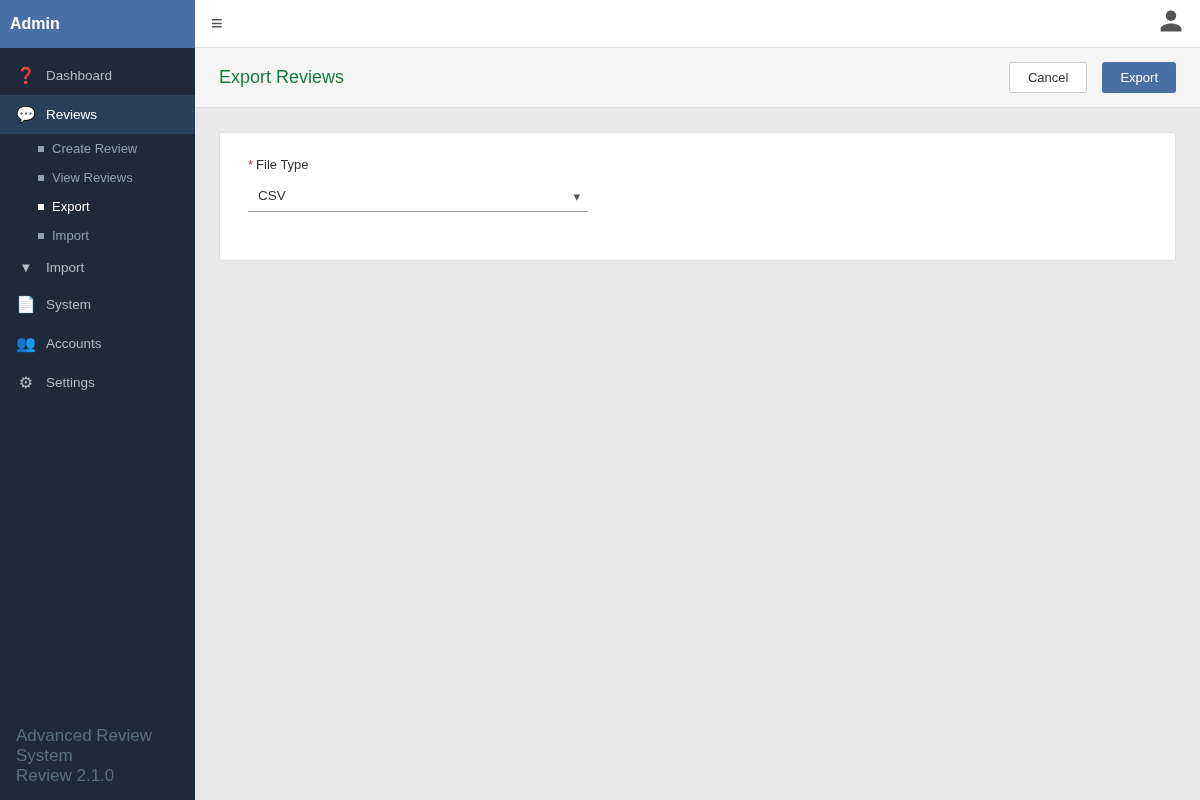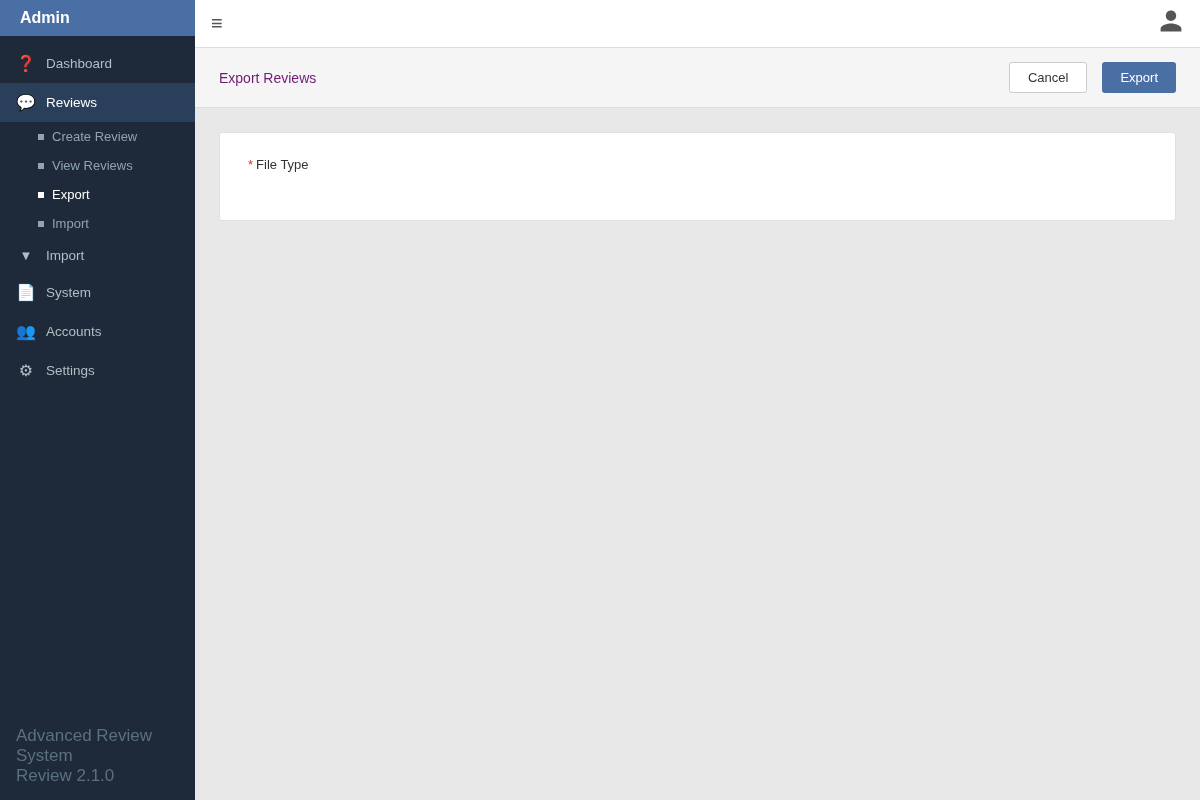--- a/index.html
+++ b/index.html
@@ -12,22 +12,22 @@
       background: #1e2a3a;
       display: flex;
       flex-direction: column;
       height: 800px;
     }
     .sidebar-header {
       background: #4a6fa5;
       color: #fff;
       font-size: 16px;
       font-weight: 600;
-      padding: 0 20px;
-      height: 36px;
+      padding: 0 10px;
+      height: 48px;
       display: flex;
       align-items: center;
     }
     .sidebar-nav {
       flex: 1;
       padding-top: 8px;
     }
     .nav-item {
       display: flex;
       align-items: center;
@@ -99,23 +99,23 @@
     }
     .content-header {
       background: #f5f5f5;
       border-bottom: 1px solid #ddd;
       padding: 14px 24px;
       display: flex;
       align-items: center;
       justify-content: space-between;
     }
     .content-header-title {
-      font-size: 14px;
+      font-size: 18px;
       font-weight: 500;
-      color: #701a75;
+      color: #15803d;
     }
     .header-actions {
       display: flex;
       gap: 15px;
     }
     .btn {
       padding: 7px 18px;
       border: 1px solid #ccc;
       border-radius: 3px;
       font-size: 13px;
@@ -261,17 +261,25 @@
         <button class="btn btn-primary">Export</button>
       </div>
     </div>
 
     <div class="content-body">
       <div class="card">
         <div class="form-group">
           <label class="form-label">
             <span class="required">*</span><span>File Type</span>
           </label>
+          <div class="form-select-wrapper">
+            <select class="form-select">
+              <option value="CSV" selected="">CSV</option>
+              <option value="JSON">JSON</option>
+              <option value="XML">XML</option>
+            </select>
+            <span class="select-arrow">▾</span>
+          </div>
         </div>
       </div>
     </div>
   </div>
 </div>
 
 </body></html>

